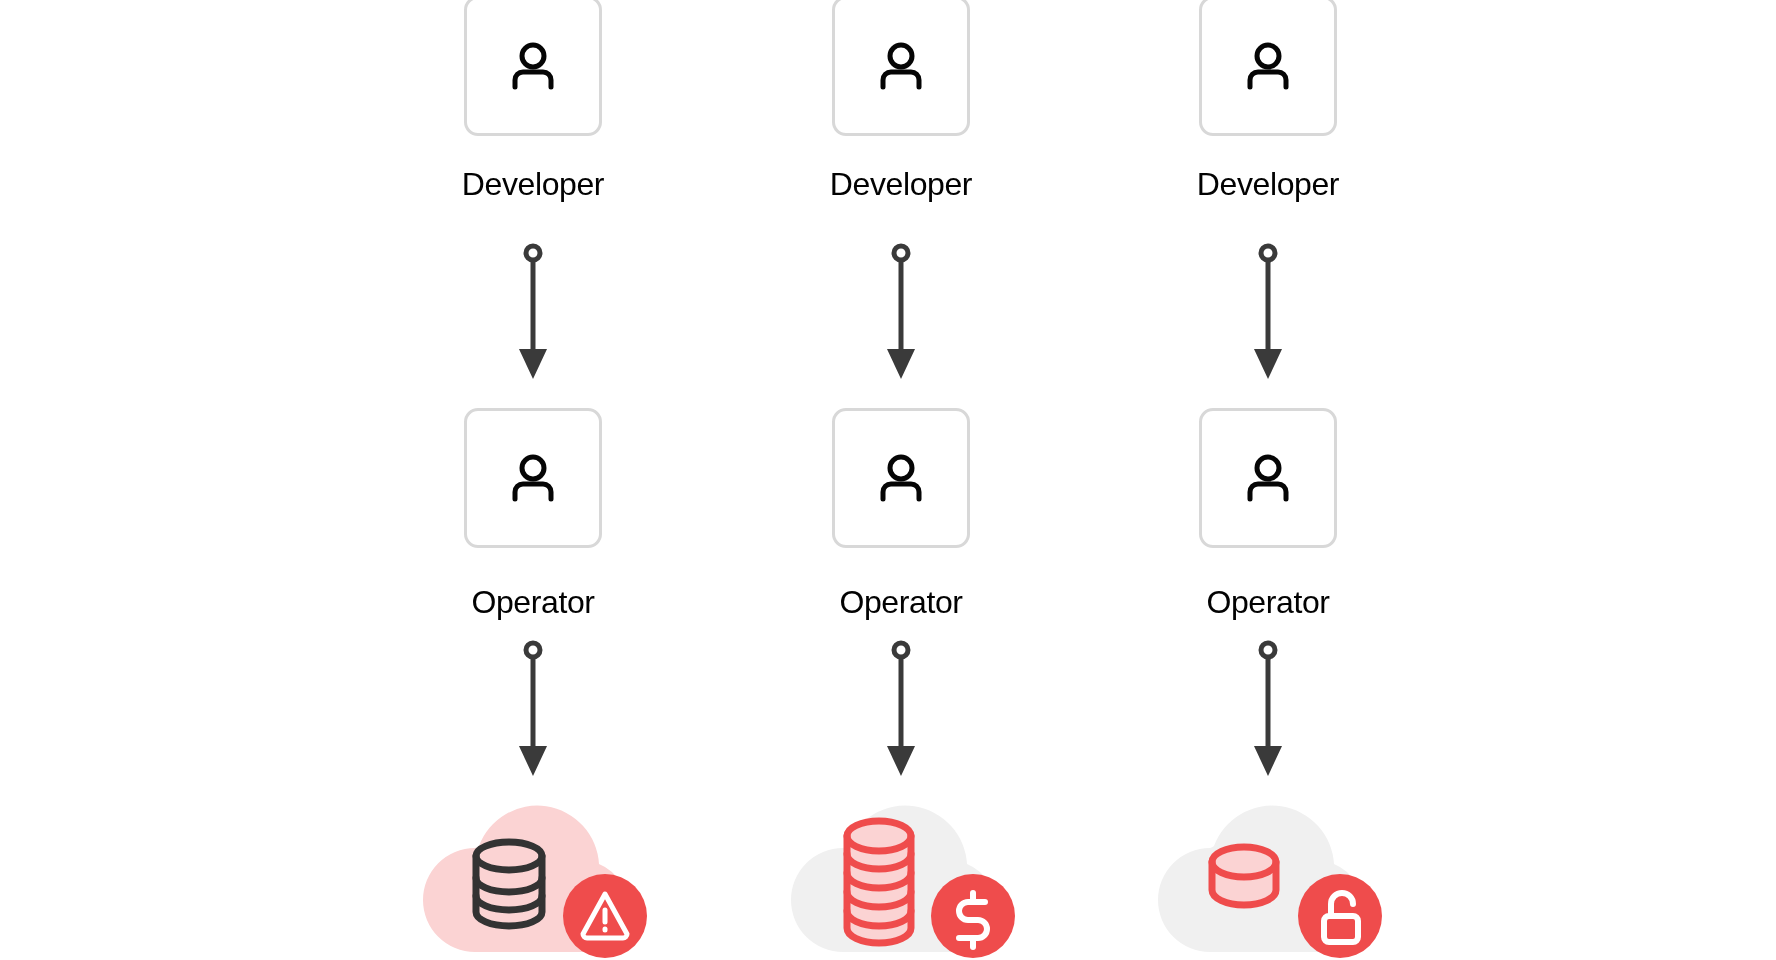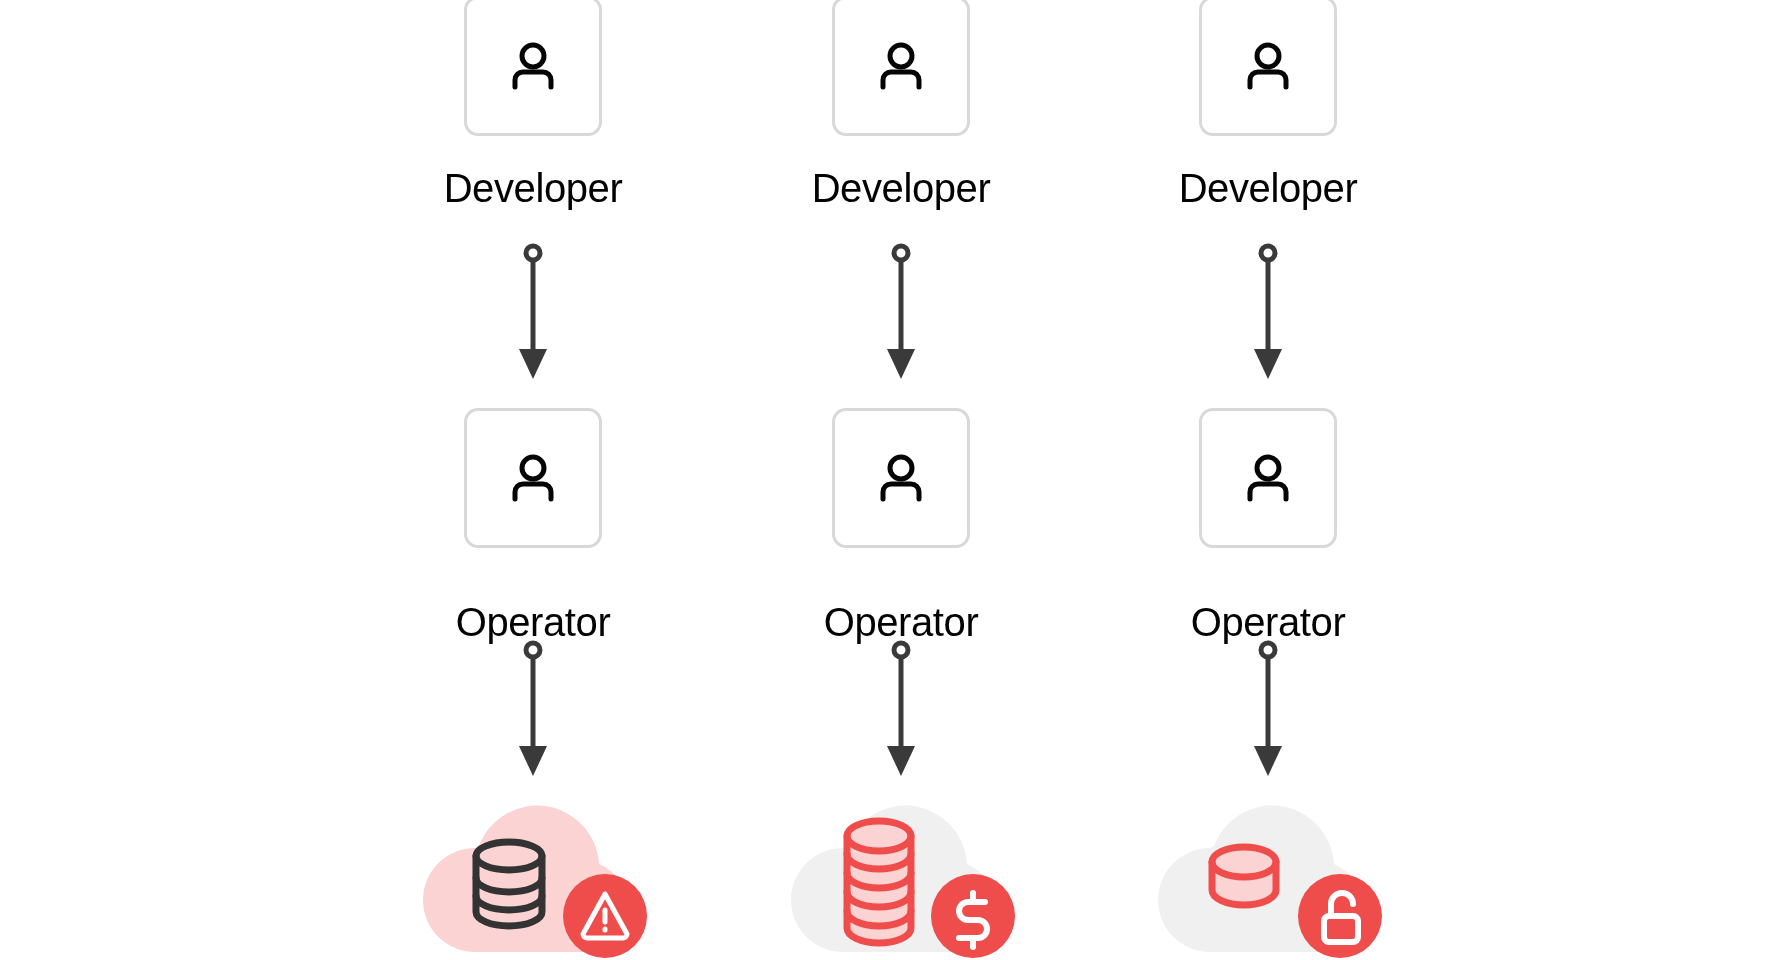--- a/index.html
+++ b/index.html
@@ -51,28 +51,28 @@
   .person-card.row-op  { top: 408px; }
 
   .person-icon { width: 64px; height: 64px; display: block; }
 
   
   .role-label {
     position: absolute;
     left: 0;
     width: 420px;
     text-align: center;
-    font-size: 40px;
+    font-size: 32px;
     font-weight: 400;
     letter-spacing: -0.4px;
     color: #020202;
     font-family: "Liberation Sans", sans-serif;
   }
   .role-label.row-dev { top: 166px; }
-  .role-label.row-op  { top: 600px; }
+  .role-label.row-op  { top: 584px; }
 
   
   .connector {
     position: absolute;
     left: 50%;
     transform: translateX(-50%);
     width: 40px;
     height: 140px;
   }
   .connector.row-1 { top: 243px; }

